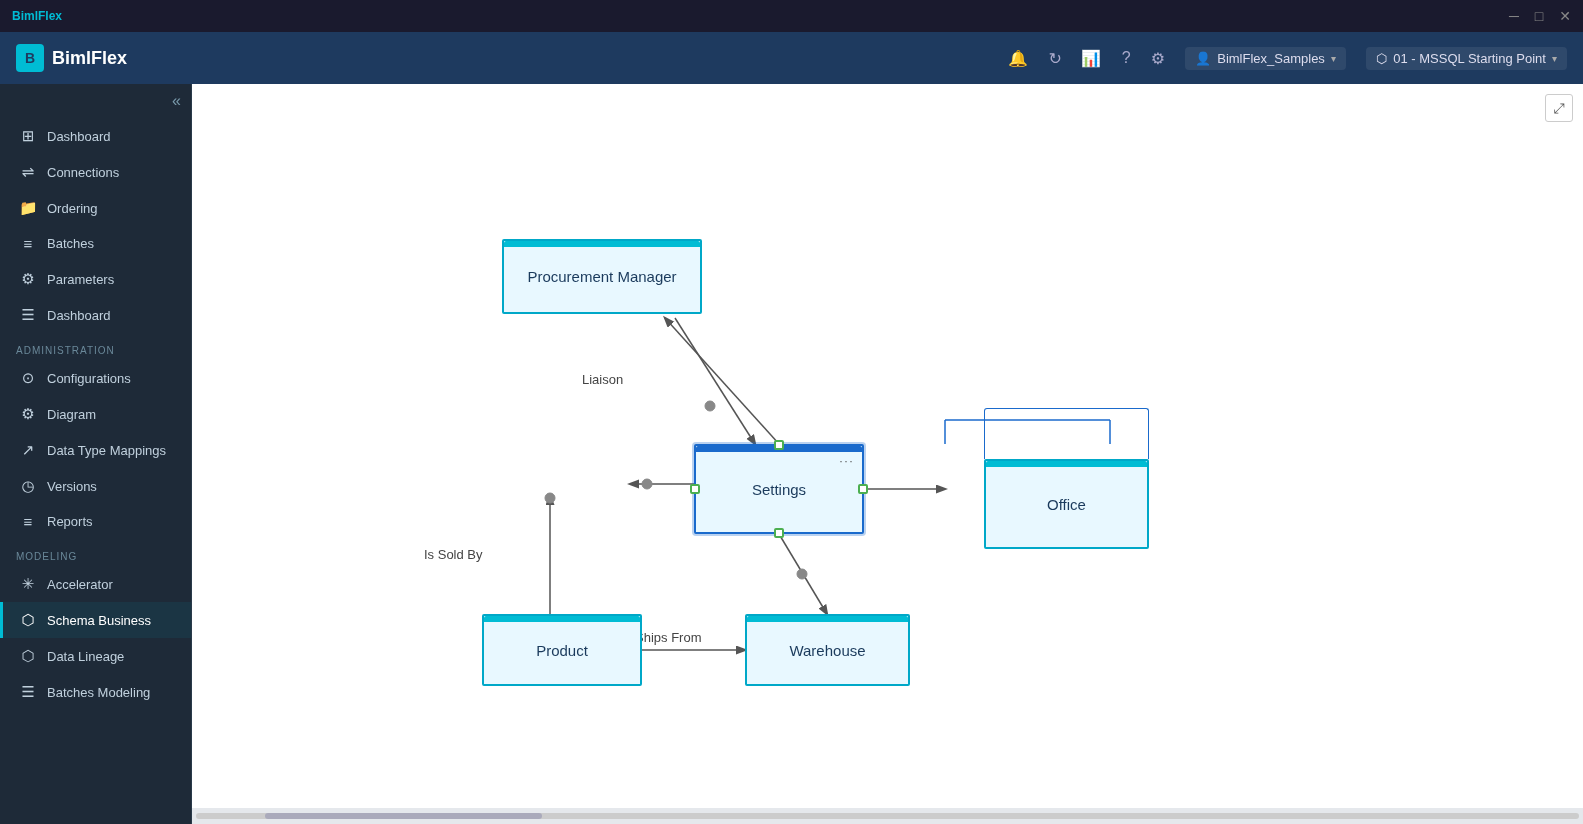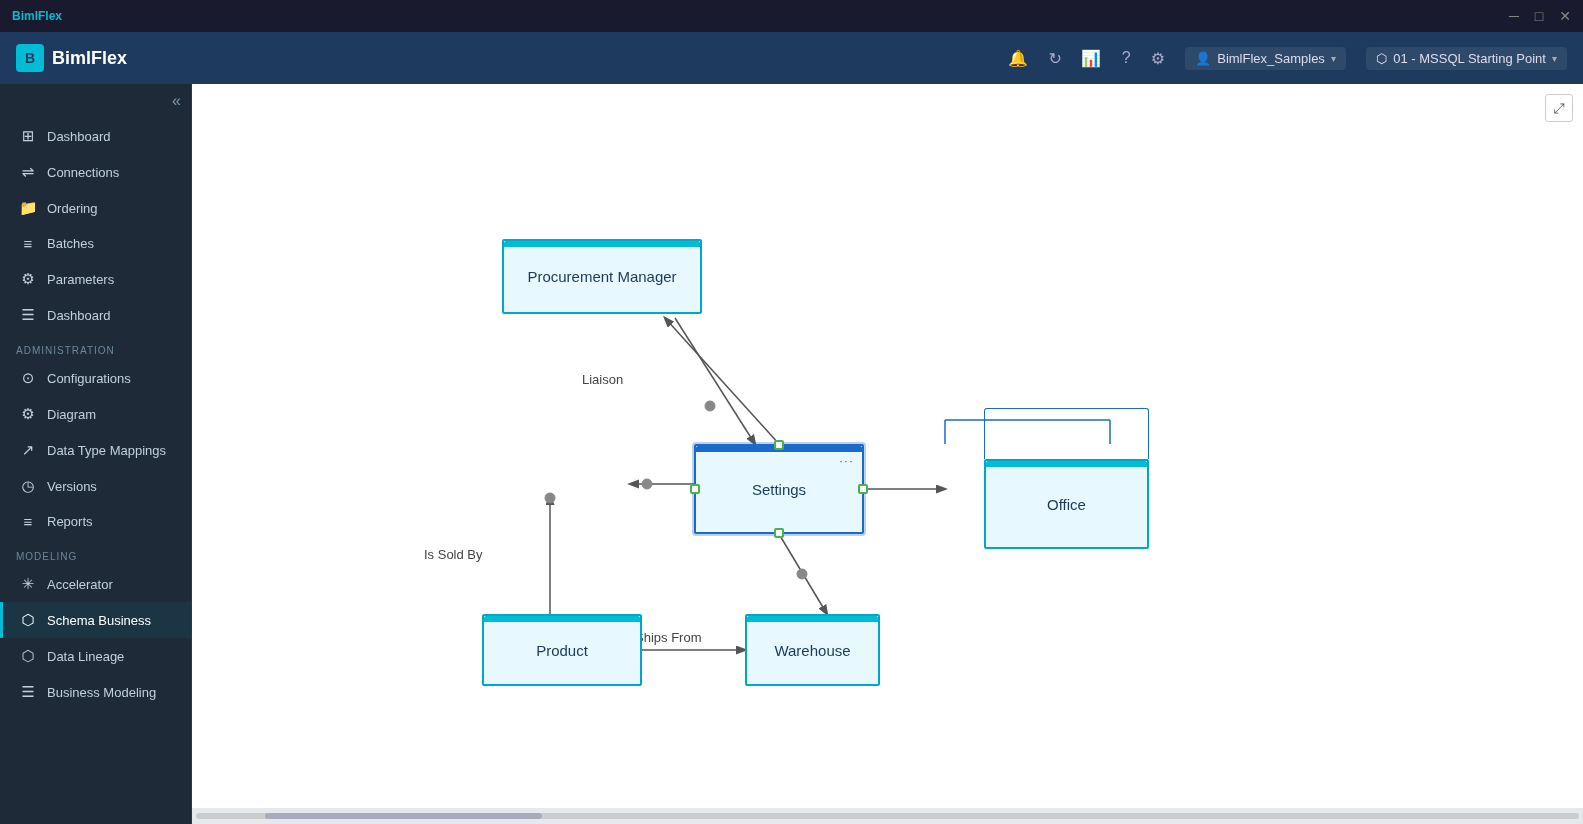--- a/index.html
+++ b/index.html
@@ -261,21 +261,21 @@
     <div class="sidebar-item active">
       <span class="sidebar-icon">⬡</span>
       <span>Schema Business</span>
     </div>
     <div class="sidebar-item">
       <span class="sidebar-icon">⬡</span>
       <span>Data Lineage</span>
     </div>
     <div class="sidebar-item">
       <span class="sidebar-icon">☰</span>
-      <span>Business Modeling</span>
+      <span>Batches Modeling</span>
     </div>
   </div>
 
   <div class="content">
     <div class="diagram-canvas" id="diagramCanvas">
 
       <svg class="diagram-svg" id="arrowSvg">
         <defs>
           <marker id="arrow" markerWidth="8" markerHeight="8" refX="6" refY="3" orient="auto">
             <path d="M0,0 L0,6 L8,3 z" fill="#555"></path>
@@ -348,21 +348,21 @@
           <div class="node-top-bar"></div>
           <span>Office</span>
         </div>
       </div>
 
       <div class="diagram-node" style="left:278px; top:530px; width:160px; height:72px;margin-left:12px;">
         <div class="node-top-bar"></div>
         <span>Product</span>
       </div>
 
-      <div class="diagram-node" style="left:553px; top:530px; width:135px; height:72px;">
+      <div class="diagram-node" style="left:553px; top:530px; width:165px; height:72px;">
         <div class="node-top-bar"></div>
         <span>Warehouse</span>
       </div>
 
       <div class="expand-btn">
         <span>⤢</span>
       </div>
 
     </div>
 

